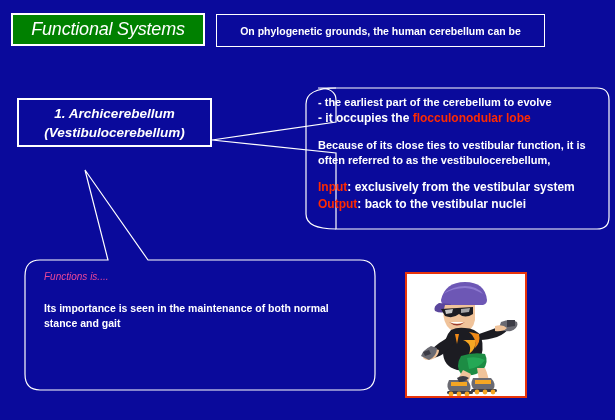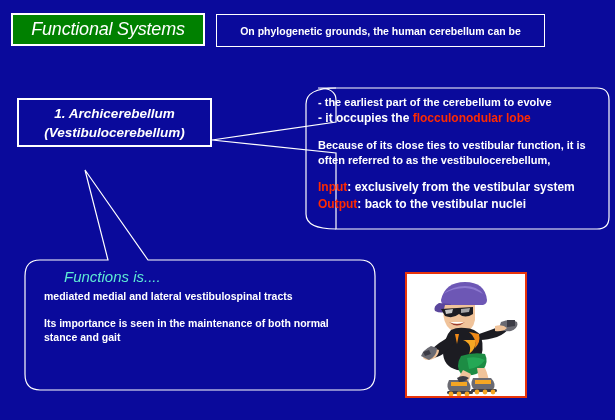--- a/index.html
+++ b/index.html
@@ -119,28 +119,27 @@
     color: #ff2a00;
   }
 
   
   .bubble-left-text {
     position: absolute;
     left: 44px; top: 266px;
     width: 320px;
   }
   .bubble-left-text .fn-head {
-    color: #5eead4;
-    font-size: 15px;
+    color: #ec4899;
+    font-size: 10px;
     font-style: italic;
     font-weight: normal;
     line-height: 21px;
     margin-bottom: 2px;
     white-space: nowrap;
-    margin-left: 20px;
   }
   .bubble-left-text .fline {
     color: #ffffff;
     font-size: 10.5px;
     font-weight: bold;
     line-height: 14.5px;
     white-space: nowrap;
   }
   .bubble-left-text .spacer {
     height: 12px;
@@ -223,21 +222,20 @@
     <div class="bline big">
       <span class="hl-red">Input</span><span>: exclusively from the vestibular system</span>
     </div>
     <div class="bline big">
       <span class="hl-red">Output</span><span>: back to the vestibular nuclei</span>
     </div>
   </div>
 
   <div class="bubble-left-text">
     <div class="fn-head">Functions is....</div>
-    <div class="fline">mediated medial and lateral vestibulospinal tracts</div>
     <div class="spacer"></div>
     <div class="fline">Its importance is seen in the maintenance of both normal</div>
     <div class="fline">stance and gait</div>
   </div>
 
   <div class="clip-frame">
     <svg width="118" height="122" viewBox="0 0 118 122" xmlns="http://www.w3.org/2000/svg">
       <rect x="0" y="0" width="118" height="122" fill="#ffffff"></rect>
 
       <path d="M34 26 Q38 8 58 8 Q78 8 80 26 Q80 30 76 31 L38 31 Q34 30 34 26 Z" fill="#6d57b5"></path>

